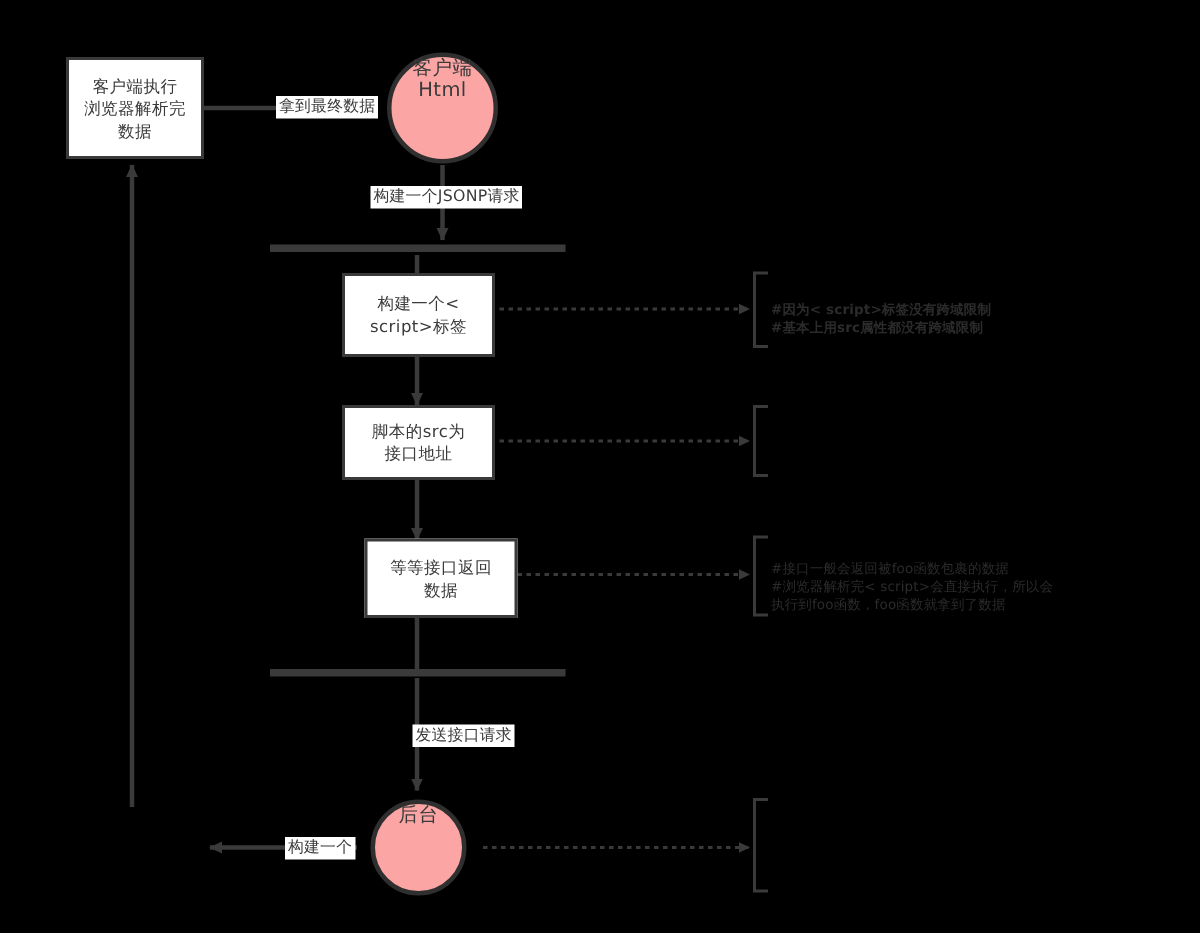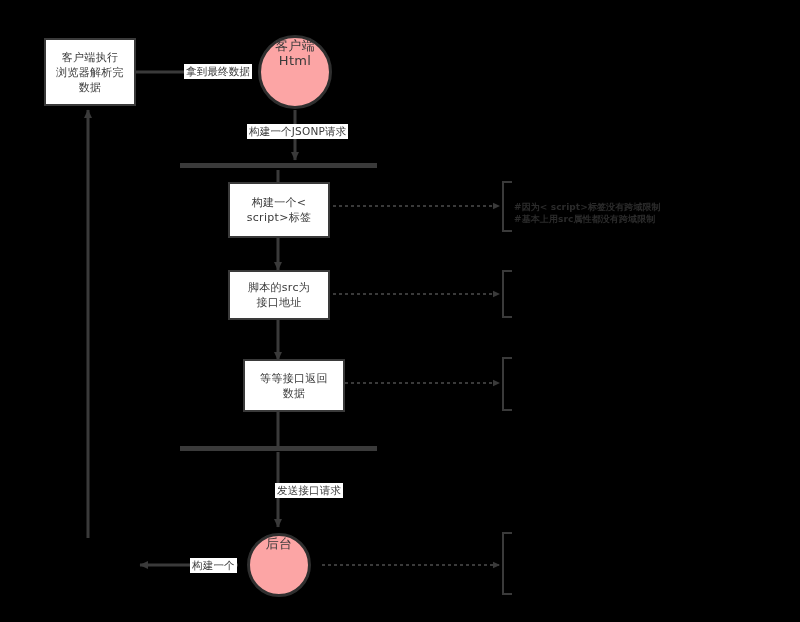--- a/index.html
+++ b/index.html
@@ -182,15 +182,20 @@
   <div class="edge-label" style="left:158px; top:558px;">
     <span>构建一个</span>
   </div>
 
   <div class="note" style="left:514px; top:189px; width:278px;font-weight:bold;">
     <span>#因为&lt; script&gt;标签没有跨域限制
 #基本上用src属性都没有跨域限制</span>
   </div>
 
 
+  <div class="note" style="left:514px; top:362px; width:282px;">
+    <span>#接口一般会返回被foo函数包裹的数据
+#浏览器解析完&lt; script&gt;会直接执行，所以会
+执行到foo函数，foo函数就拿到了数据</span>
+  </div>
 
 
 </div>
 
 </body></html>

